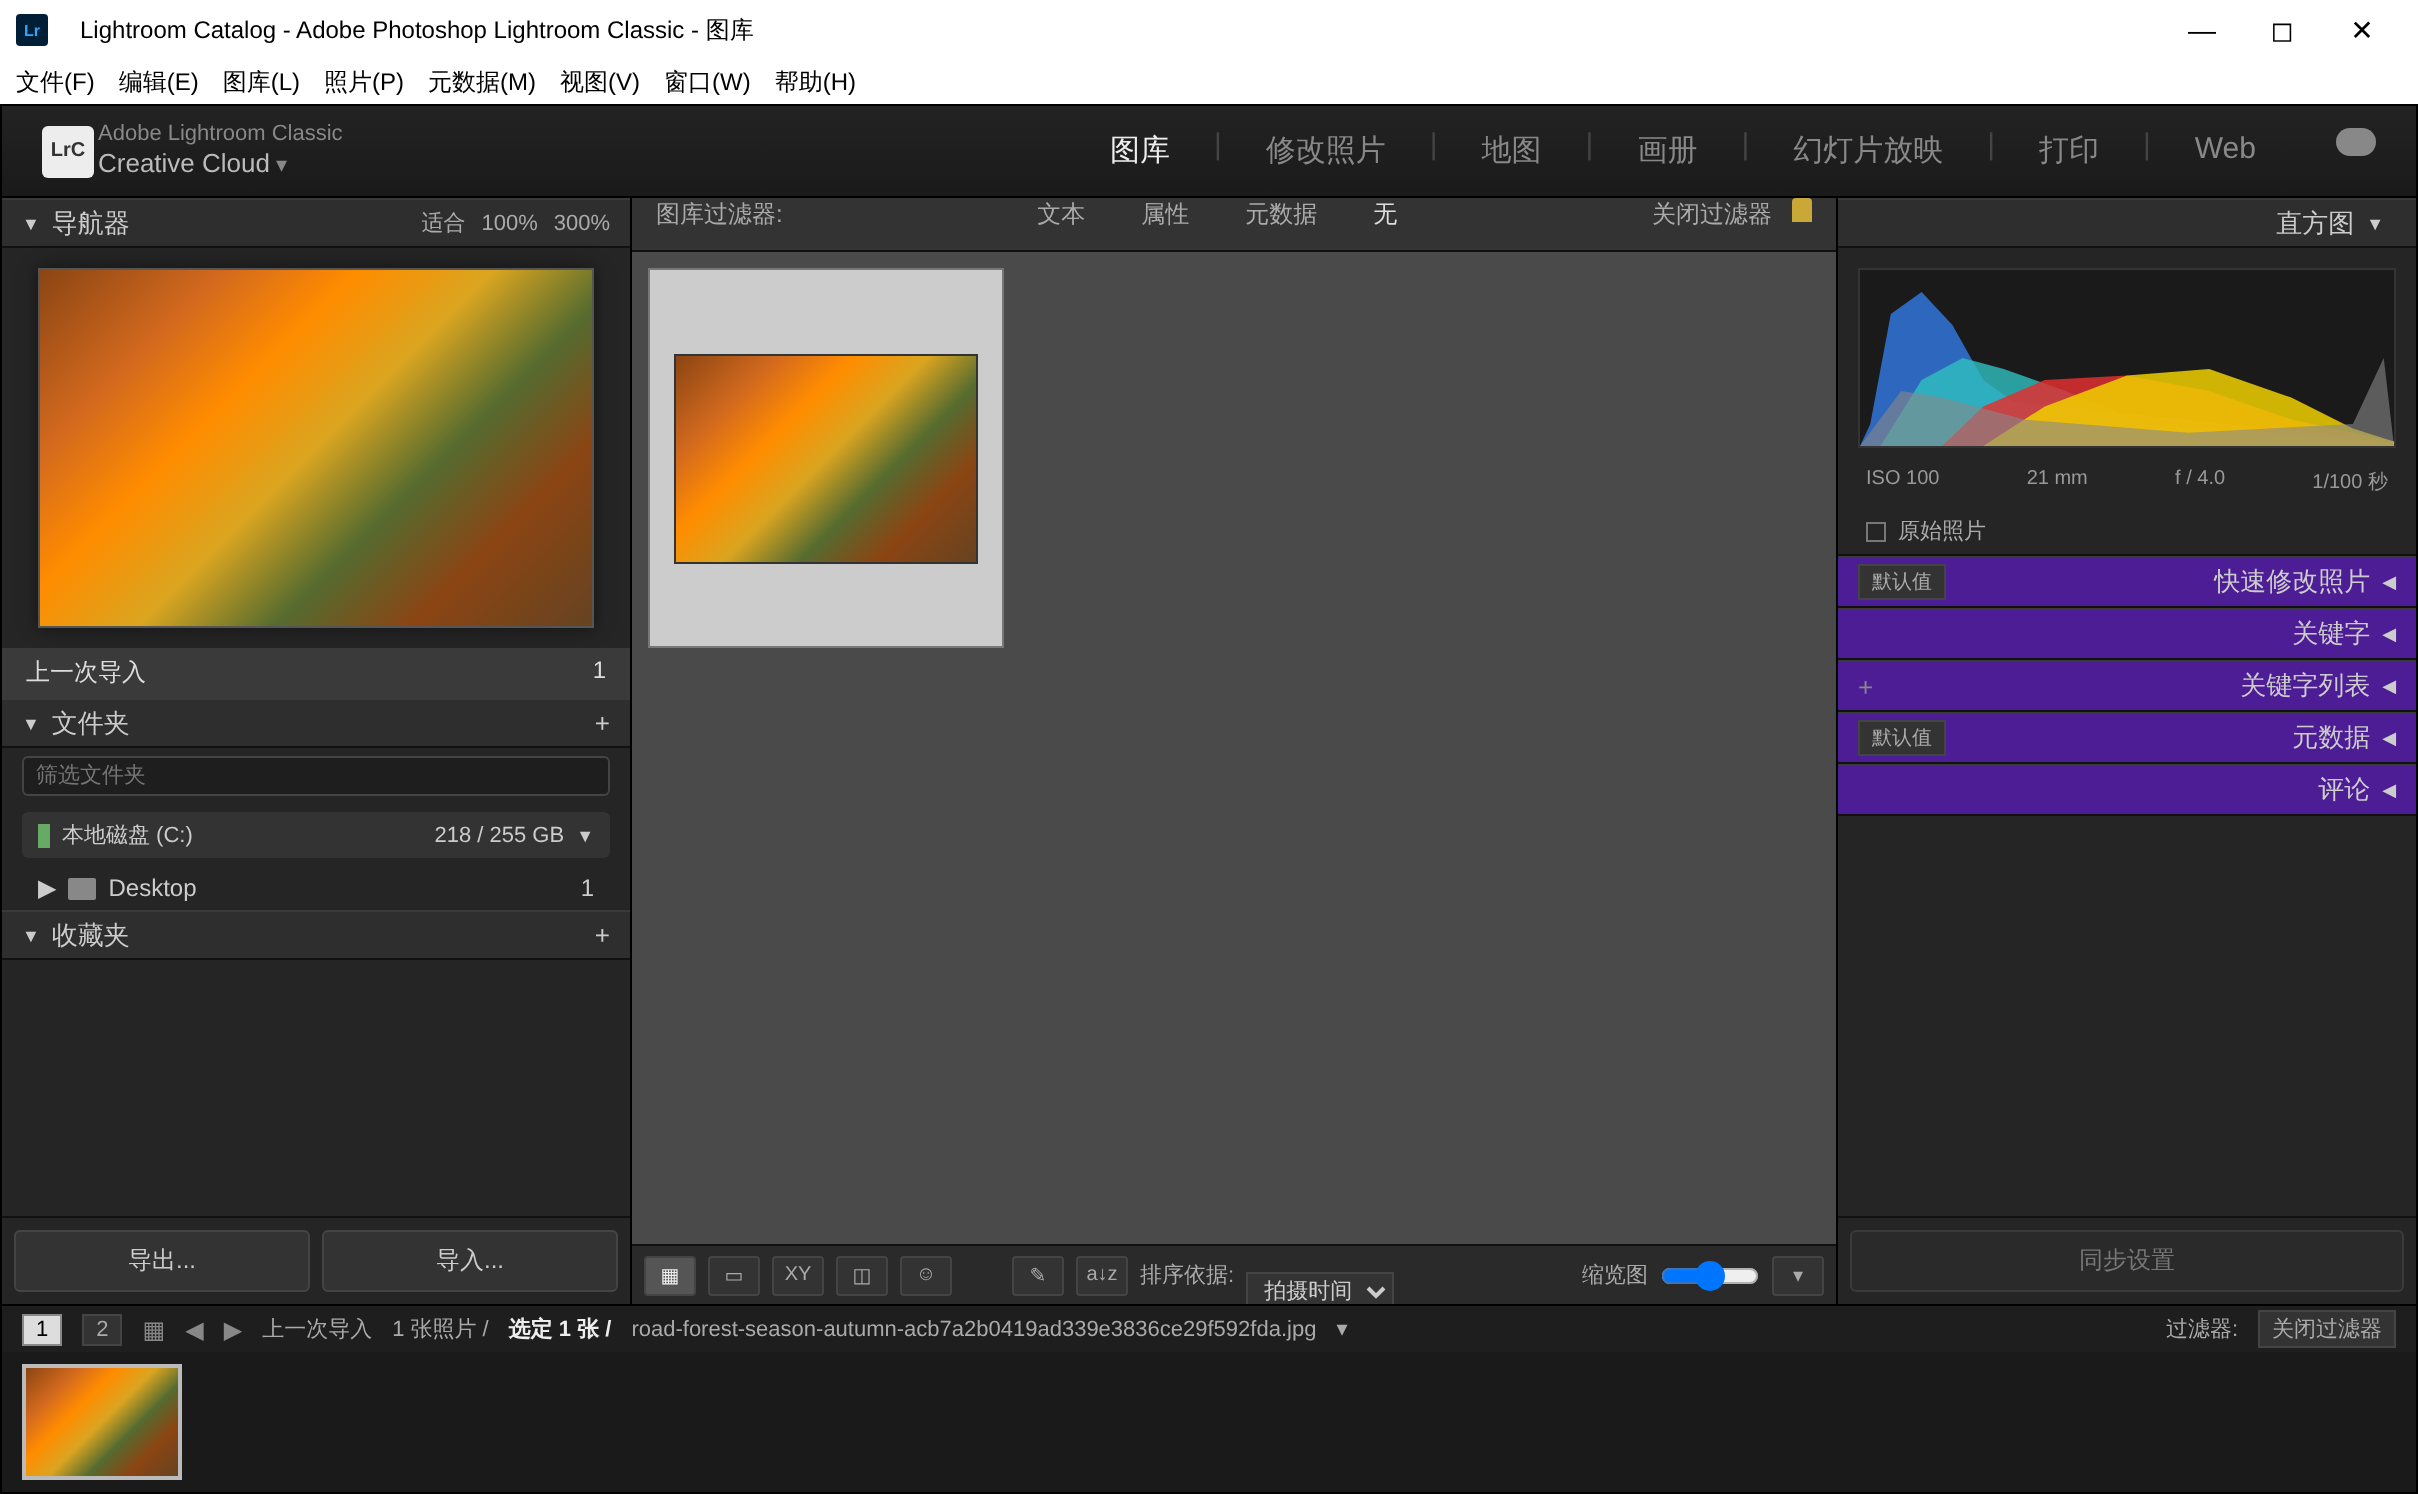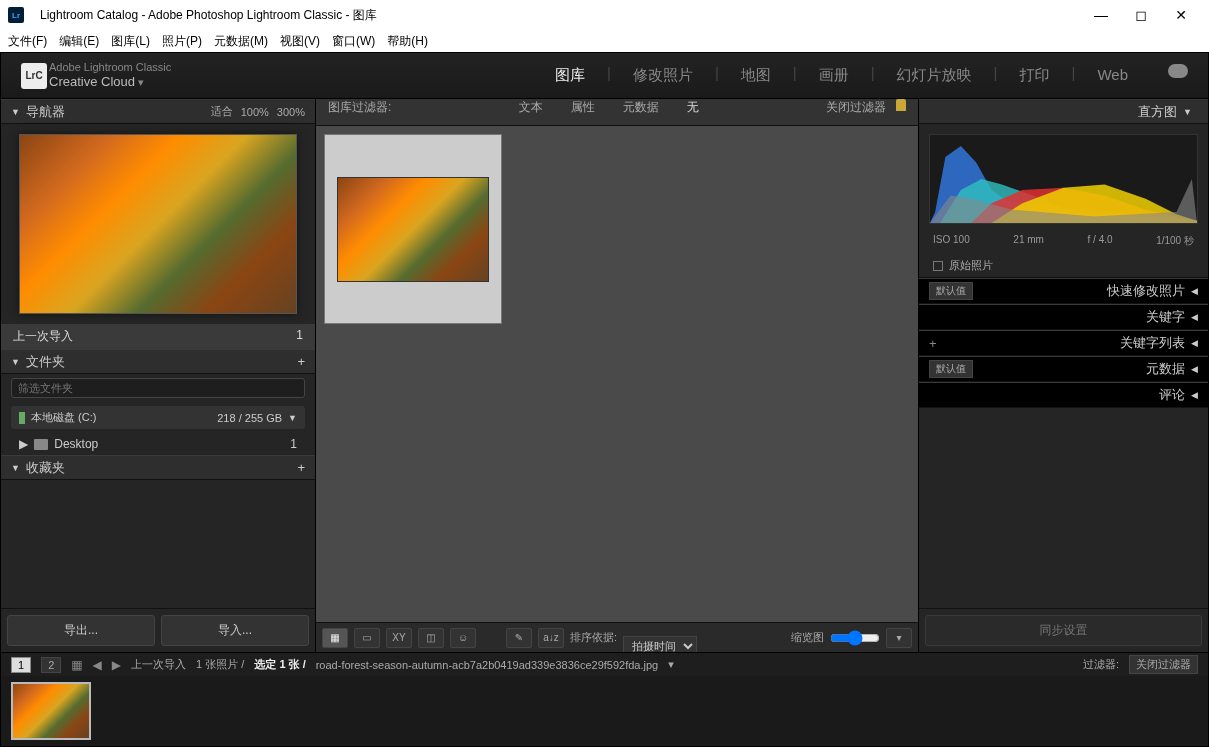--- a/index.html
+++ b/index.html
@@ -57,21 +57,21 @@
 .toolbar .tbtn { width:26px; height:20px; background:#333; border:1px solid #444; display:flex; align-items:center; justify-content:center; font-size:10px; color:#aaa; cursor:pointer; border-radius:2px; }
 .toolbar .tbtn.active { background:#555; color:#eee; }
 .toolbar .spacer{flex:1;}
 .toolbar .label { font-size:11px; color:#aaa; }
 .toolbar select { background:#333; border:1px solid #444; color:#ccc; font-size:11px; padding:2px 4px;margin-top:17px; }
 .histogram { height:90px; margin:10px; position:relative; background:#1a1a1a; border:1px solid #333; }
 .histogram svg { width:100%; height:100%; }
 .histo-info { display:flex; justify-content:space-between; padding:0 14px 6px; font-size:10px; color:#999; }
 .raw-row { padding:4px 14px; font-size:11px; color:#aaa; display:flex; align-items:center; gap:6px; border-bottom:1px solid #111;}
 .raw-row .box { width:10px;height:10px;border:1px solid #777; }
-.rpanel { height:26px; background:#000000; border-top:1px solid #3a3a3a; border-bottom:1px solid #111; display:flex; align-items:center; padding:0 10px; font-size:13px; color:#ccc; justify-content:flex-end; }
+.rpanel { height:26px; background:#4c1d95; border-top:1px solid #3a3a3a; border-bottom:1px solid #111; display:flex; align-items:center; padding:0 10px; font-size:13px; color:#ccc; justify-content:flex-end; }
 .rpanel .tri { margin-left:6px; font-size:9px; }
 .rpanel .sel { background:#333; border:1px solid #444; color:#aaa; font-size:10px; padding:1px 6px; margin-right:auto; }
 .rpanel .plus { margin-right:auto; color:#888; }
 .sync-row { display:flex; gap:6px; padding:6px; border-top:1px solid #111; margin-top:auto;}
 .sync-row button { flex:1; background:#2a2a2a; border:1px solid #3a3a3a; color:#777; padding:6px; font-size:12px; cursor:pointer; border-radius:3px; }
 .info-strip { height:24px; background:#1e1e1e; display:flex; align-items:center; padding:0 10px; font-size:11px; color:#aaa; border-top:1px solid #000; gap:10px;}
 .info-strip .pg { background:#333; border:1px solid #444; padding:1px 6px; cursor:pointer; }
 .info-strip .pg.active { background:#ddd; color:#000; border-color:#888;}
 .info-strip .ibtn { color:#888; cursor:pointer; font-size:12px; }
 .info-strip .bold { color:#eee; font-weight:bold;text-align:center; }

